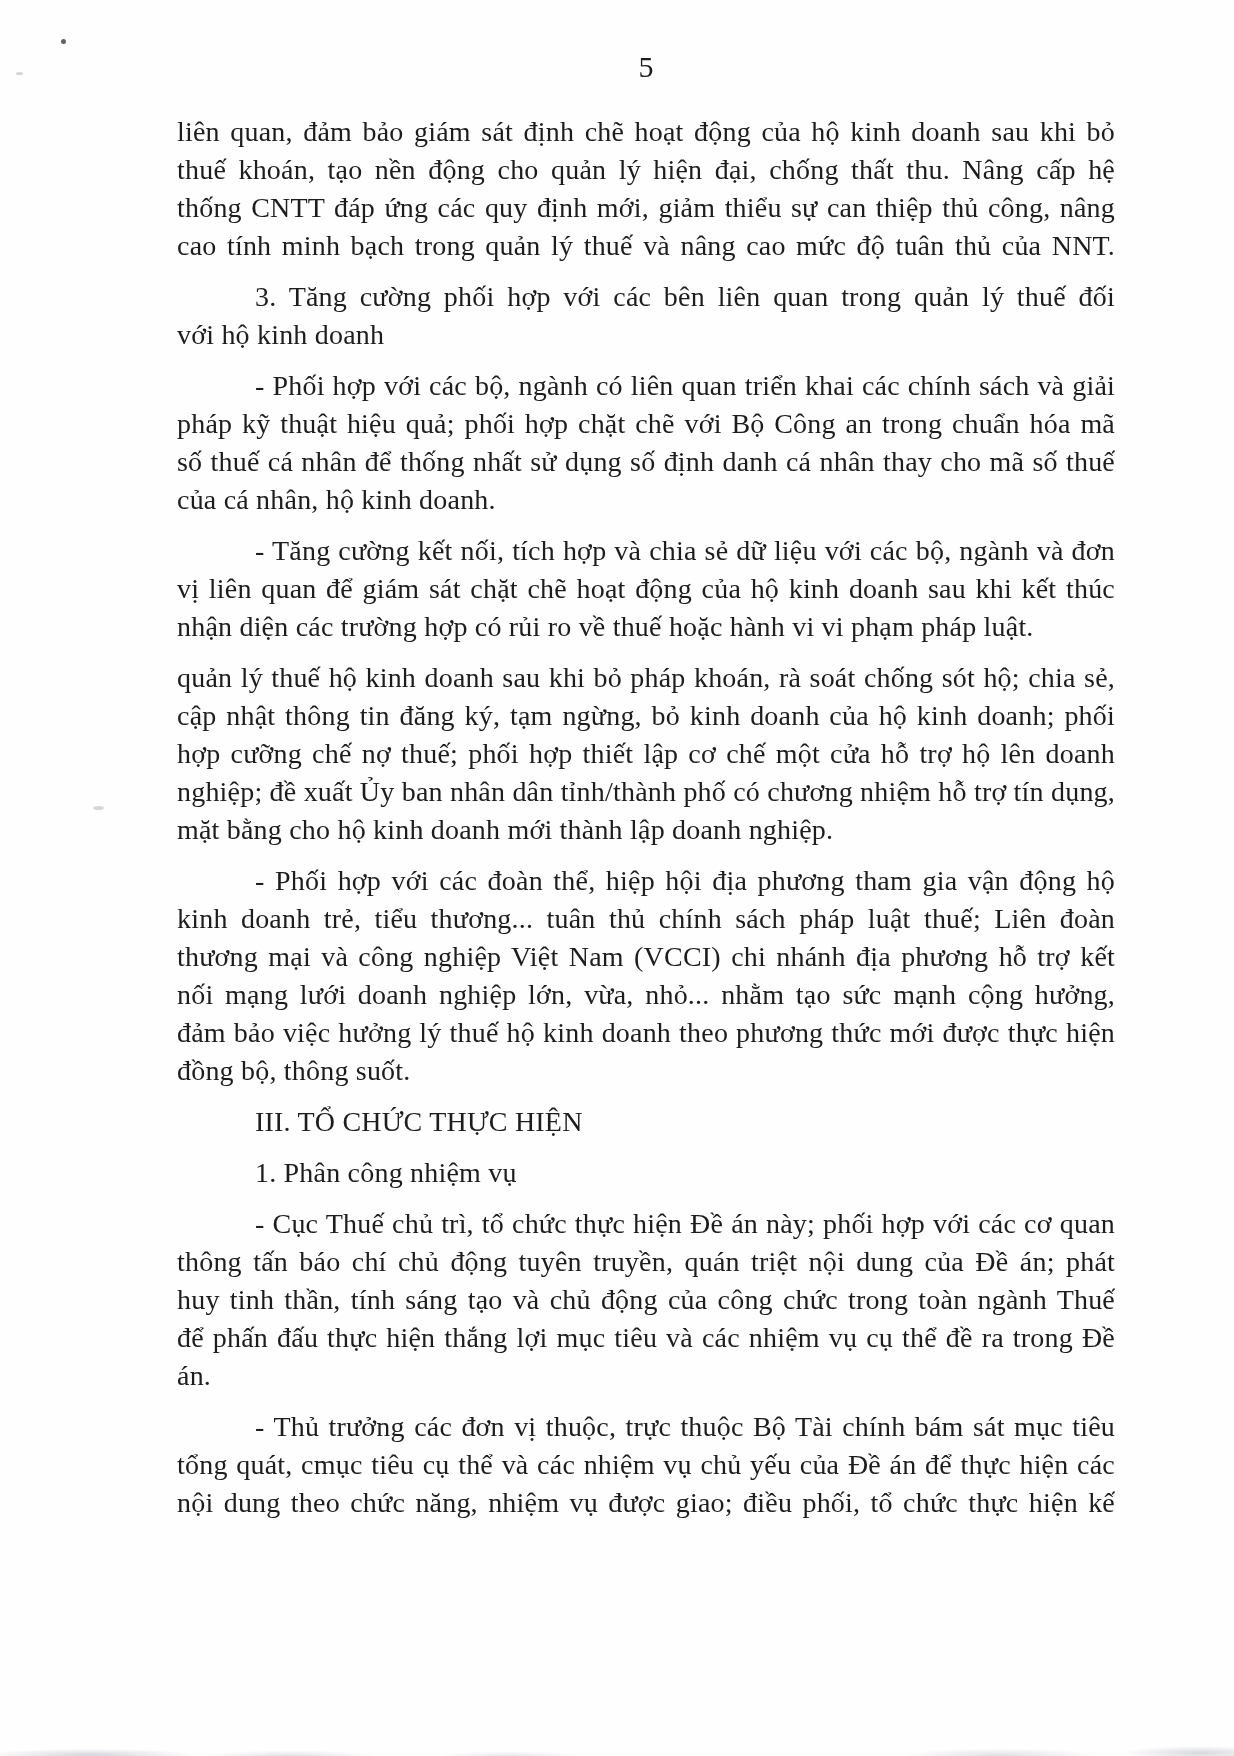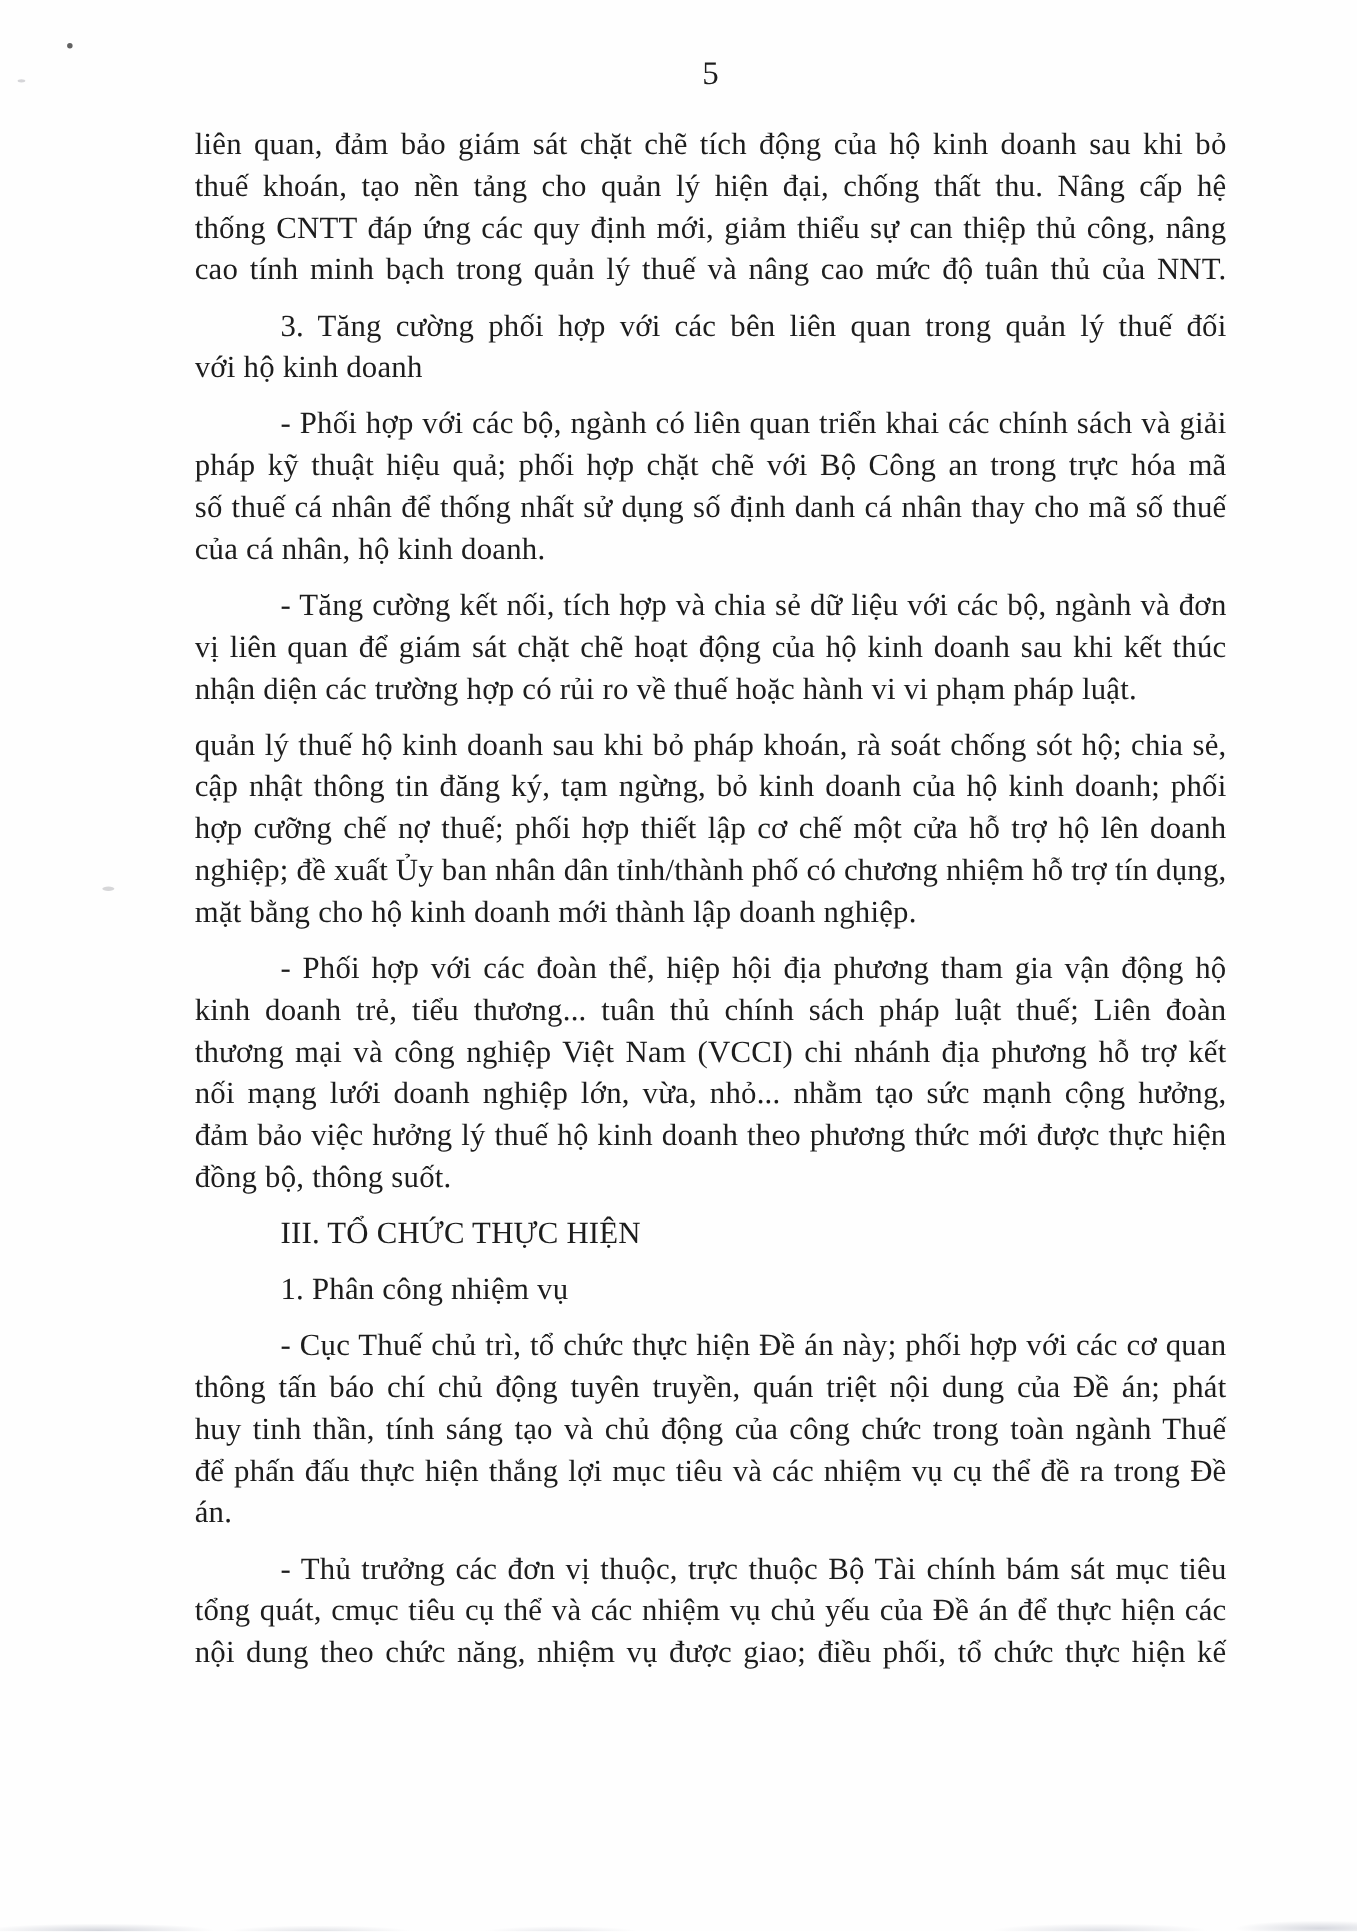--- a/index.html
+++ b/index.html
@@ -69,32 +69,32 @@
 </head>
 <body>
 
 <div class="page">
   <div class="speck-1"></div>
   <div class="speck-2"></div>
   <div class="speck-3"></div>
   <div class="page-number">5</div>
   <div class="content">
       <div class="block body">
-        <div class="line justify">liên quan, đảm bảo giám sát chặt chẽ tích động của hộ kinh doanh sau khi bỏ</div>
-        <div class="line justify">thuế khoán, tạo nền tảng cho quản lý hiện đại, chống thất thu. Nâng cấp hệ</div>
+        <div class="line justify">liên quan, đảm bảo giám sát định chẽ hoạt động của hộ kinh doanh sau khi bỏ</div>
+        <div class="line justify">thuế khoán, tạo nền động cho quản lý hiện đại, chống thất thu. Nâng cấp hệ</div>
         <div class="line justify">thống CNTT đáp ứng các quy định mới, giảm thiểu sự can thiệp thủ công, nâng</div>
         <div class="line justify">cao tính minh bạch trong quản lý thuế và nâng cao mức độ tuân thủ của NNT.</div>
       </div>
       <div class="block heading-bold">
         <div class="line justify indent">3. Tăng cường phối hợp với các bên liên quan trong quản lý thuế đối</div>
         <div class="line left">với hộ kinh doanh</div>
       </div>
       <div class="block body">
         <div class="line justify indent">- Phối hợp với các bộ, ngành có liên quan triển khai các chính sách và giải</div>
-        <div class="line justify">pháp kỹ thuật hiệu quả; phối hợp chặt chẽ với Bộ Công an trong trực hóa mã</div>
+        <div class="line justify">pháp kỹ thuật hiệu quả; phối hợp chặt chẽ với Bộ Công an trong chuẩn hóa mã</div>
         <div class="line justify">số thuế cá nhân để thống nhất sử dụng số định danh cá nhân thay cho mã số thuế</div>
         <div class="line left">của cá nhân, hộ kinh doanh.</div>
       </div>
       <div class="block body">
         <div class="line justify indent">- Tăng cường kết nối, tích hợp và chia sẻ dữ liệu với các bộ, ngành và đơn</div>
         <div class="line justify">vị liên quan để giám sát chặt chẽ hoạt động của hộ kinh doanh sau khi kết thúc</div>
         <div class="line left">nhận diện các trường hợp có rủi ro về thuế hoặc hành vi vi phạm pháp luật.</div>
       </div>
       <div class="block body">
         <div class="line justify">quản lý thuế hộ kinh doanh sau khi bỏ pháp khoán, rà soát chống sót hộ; chia sẻ,</div>

